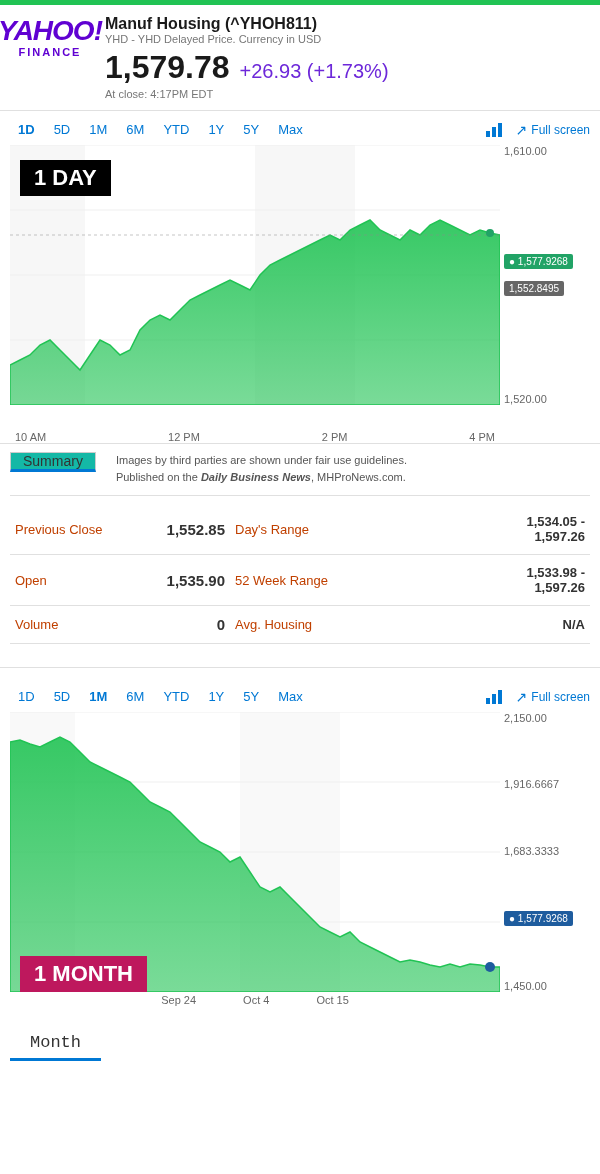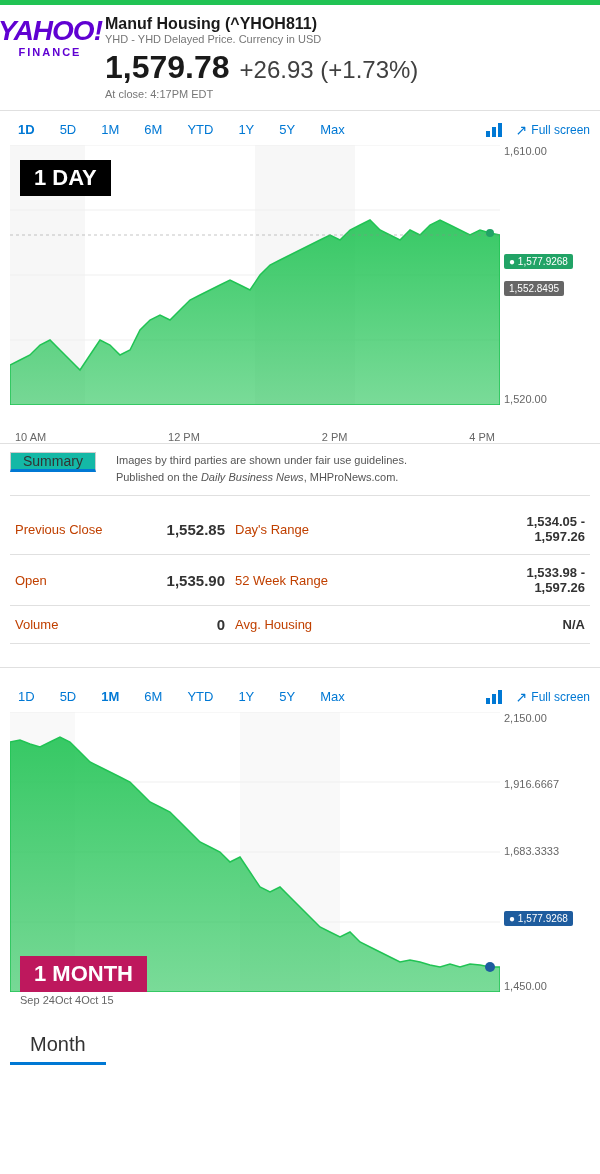--- a/index.html
+++ b/index.html
@@ -76,40 +76,40 @@
       gap: 10px;
     }
 
     .stock-price {
       font-size: 32px;
       font-weight: bold;
       color: #1a1a1a;
     }
 
     .stock-change {
-      font-size: 24px;
-      color: #404040;
+      font-size: 20px;
+      color: #6d28d9;
       font-weight: normal;
     }
 
     .stock-close {
       font-size: 11px;
       color: #777;
       margin-top: 2px;
     }
 
     
     .chart-section {
       padding: 8px 10px 0 10px;
     }
 
     .chart-tabs {
       display: flex;
       align-items: center;
-      gap: 9px;
+      gap: 3px;
       margin-bottom: 5px;
     }
 
     .chart-tab {
       font-size: 13px;
       color: #0078d4;
       cursor: pointer;
       padding: 3px 8px;
       background: none;
       border: none;
@@ -192,20 +192,21 @@
 
     .summary-note {
       font-size: 11px;
       color: #555;
       line-height: 1.5;
       max-width: 300px;
     }
 
     .summary-note em {
       font-style: italic;
+      font-weight: bold;
     }
 
     
     .stats-table {
       width: 100%;
       border-collapse: collapse;
       margin-top: 5px;
     }
 
     .stats-table tr {
@@ -436,25 +437,25 @@
       <line x1="0" y1="280" x2="490" y2="280" stroke="#ddd" stroke-width="0.5"></line>
 
       <rect x="0" y="0" width="65" height="280" fill="#f0f0f0" opacity="0.4"></rect>
       <rect x="230" y="0" width="100" height="280" fill="#f0f0f0" opacity="0.4"></rect>
 
       <path d="M0,30 L10,28 L20,32 L30,35 L40,30 L50,25 L60,30 L70,40 L80,50 L90,55 L100,60 L110,65 L120,70 L130,80 L140,90 L150,95 L160,100 L170,110 L180,120 L190,130 L200,135 L210,140 L220,150 L230,145 L240,160 L250,175 L260,180 L270,175 L280,185 L290,195 L300,205 L310,215 L320,220 L330,225 L340,220 L350,230 L360,235 L370,240 L380,245 L390,250 L400,248 L410,250 L420,253 L430,255 L440,252 L450,255 L460,252 L470,253 L480,255 L490,255 L490,280 L0,280 Z" fill="url(#greenGrad2)" stroke="#21c354" stroke-width="1.5"></path>
 
       <circle cx="480" cy="255" r="5" fill="#1e5c9e"></circle>
     </svg>
 
-    <div style="display:flex;justify-content:flex-start;width:490px;padding:2px 10px 0 10px;">
+    <div style="display:flex;justify-content:center;width:490px;padding:2px 10px 0 10px;gap:47px;">
       <span class="x-label">Sep 24</span>
       <span class="x-label">Oct 4</span>
       <span class="x-label">Oct 15</span>
     </div>
 
     <div style="position:absolute;bottom:30px;left:10px;background:#be185d;color:#fff;font-size:22px;font-weight:bold;padding:5px 14px;">1 MONTH</div>
   </div>
 </div>
 
 <div style="padding: 5px 0 10px 10px;">
-  <div style="display:inline-block;font-size:20px;color:#333;padding:6px 20px;border-bottom:3px solid #0078d4;cursor:pointer;">Month</div>
+  <div style="display:inline-block;font-size:17px;color:#333;padding:6px 20px;border-bottom:3px solid #0078d4;cursor:pointer;font-family:Liberation Mono, monospace;">Month</div>
 </div>
 
 </body></html>

